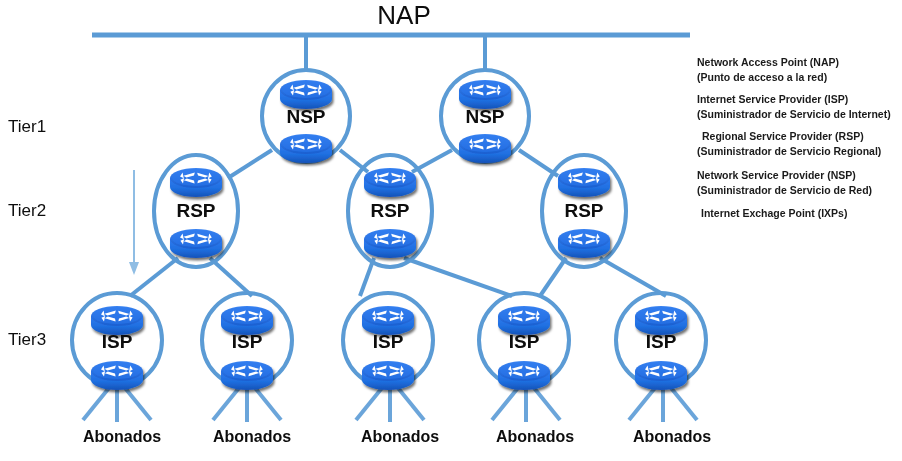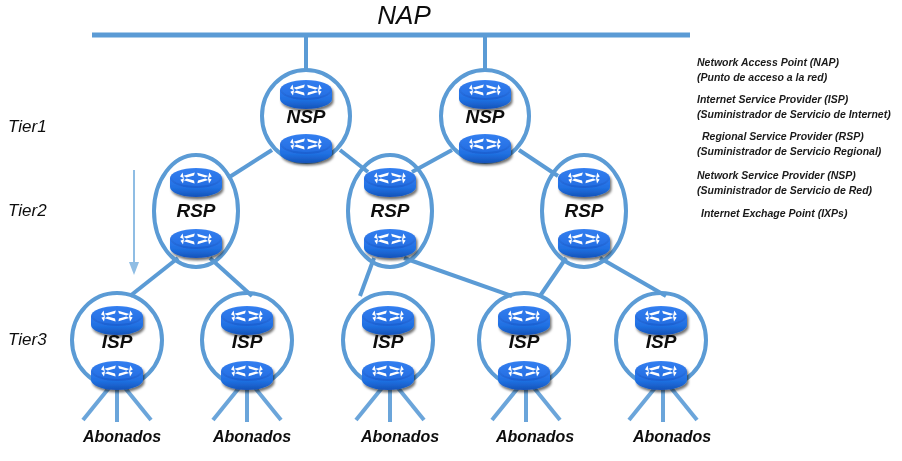--- a/index.html
+++ b/index.html
@@ -13,21 +13,20 @@
     font-family: "Liberation Sans", sans-serif;
     position: relative;
     overflow: hidden;
   }
   #diagram-root {
     position: absolute;
     left: 0;
     top: 0;
     width: 902px;
     height: 461px;
-    font-style: italic;
   }
   svg { display: block; }
 
   .node-label {
     font-family: "Liberation Sans", sans-serif;
     font-size: 19px;
     font-weight: 700;
     fill: #0d0d0d;
     text-anchor: middle;
     dominant-baseline: middle;

